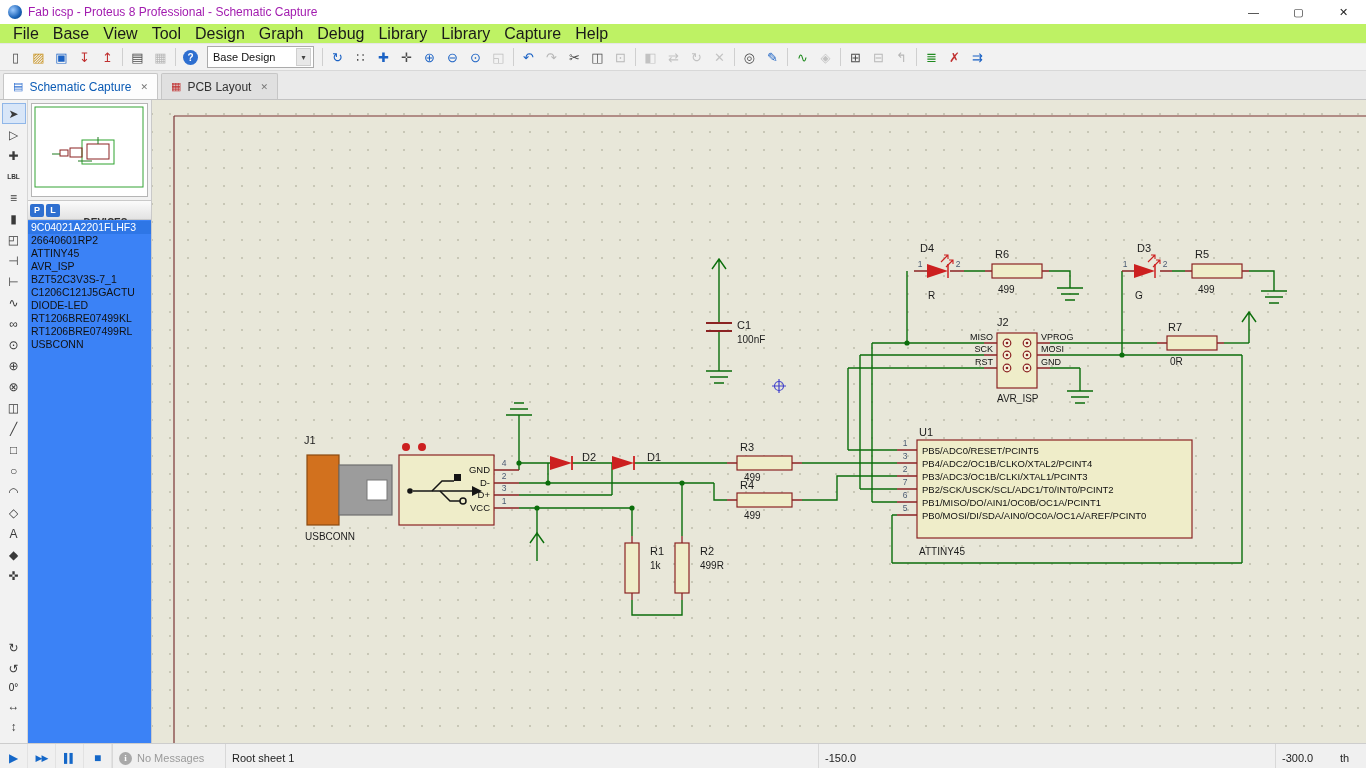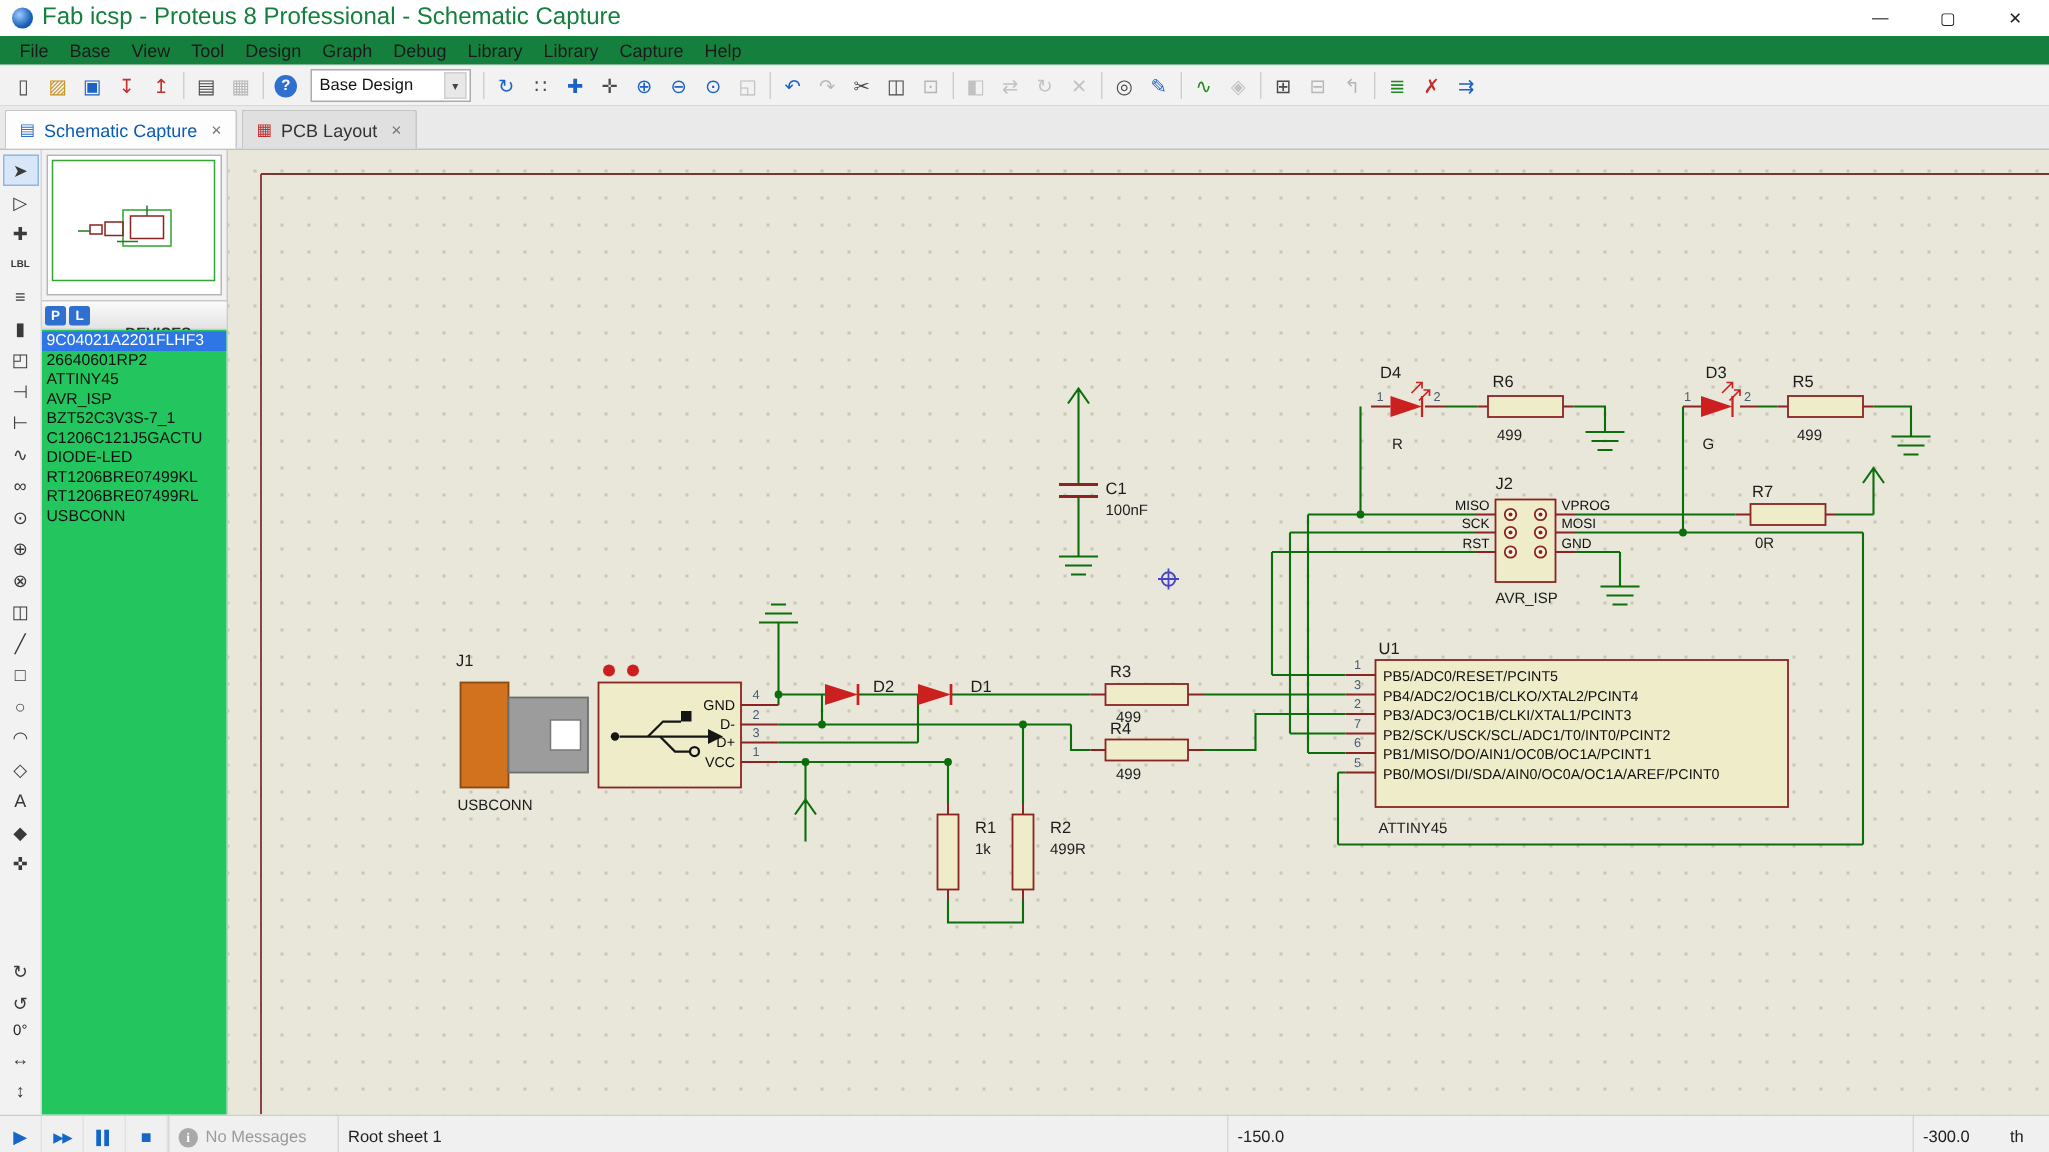--- a/index.html
+++ b/index.html
@@ -1,25 +1,25 @@
 <!DOCTYPE html>
 <html><head>
 <meta charset="utf-8">
 <style>
   html,body{margin:0;padding:0;}
   body{width:1366px;height:768px;overflow:hidden;font-family:"Liberation Sans",sans-serif;background:#fff;color:#111;}
   
   .titlebar{height:24px;background:#fff;display:flex;align-items:center;}
   .appicon{width:14px;height:14px;border-radius:50%;margin:0 6px 0 8px;
     background:radial-gradient(circle at 35% 35%, #9ecbff, #1b63b8 60%, #0c3a75);}
-  .wtitle{font-size:16px;color:#15803d;}
+  .wtitle{font-size:12px;color:#a21caf;}
   .wctrls{margin-left:auto;display:flex;height:100%;}
   .wbtn{width:45px;display:flex;align-items:center;justify-content:center;font-size:11px;color:#222;}
   
-  .menubar{height:19px;background:#15803d;display:flex;align-items:center;font-size:12px;padding-left:6px;border-bottom:1px solid #e6e6e6;}
+  .menubar{height:19px;background:#bef264;display:flex;align-items:center;font-size:16px;padding-left:6px;border-bottom:1px solid #e6e6e6;}
   .mitem{padding:0 7px;color: #1a1a1a;}
   
   .toolbar{height:26px;background:#f2f2f2;display:flex;align-items:center;padding:0 4px;border-bottom:1px solid #d8d8d8;}
   .tbtn{min-width:23px;height:22px;display:flex;align-items:center;justify-content:center;font-size:13px;color:#4a4a4a;border-radius:2px;}
   .c-blue{color:#1b62c4}.c-red{color:#c03030}.c-green{color:#1f8a1f}.c-yel{color:#c8921e}
   .dis{opacity:.35;filter:grayscale(1);}
   .tsep{width:1px;height:18px;background:#cfcfcf;margin:0 3px;}
   .helpbtn{width:15px;height:15px;border-radius:50%;background:#2e6fd0;color:#fff;font-size:10px;font-weight:bold;display:flex;align-items:center;justify-content:center;}
   .combo{width:98px;height:20px;border:1px solid #ababab;background:#fff;font-size:11px;display:flex;align-items:center;padding:0 2px 0 5px;margin:0 5px;}
   .combo-arrow{margin-left:auto;font-size:8px;color:#444;background:#e8e8e8;border:1px solid #cfcfcf;width:13px;height:16px;display:flex;align-items:center;justify-content:center;}
@@ -37,21 +37,21 @@
   .mbtn{width:22px;height:19px;display:flex;align-items:center;justify-content:center;font-size:12px;color:#3a3a3a;border:1px solid transparent;flex:none;}
   .mbtn.active{background:#d8e6f8;border-color:#8fb6e8;}
   .lbl-ic{font-size:6.5px;font-weight:bold;color:#333;}
   .rotspacer{flex:1;}
   .angle{font-size:10px;color:#222;height:16px;display:flex;align-items:center;}
   .sidepanel{width:123px;display:flex;flex-direction:column;border-right:1px solid #c9c9c9;background:#f2f2f2;}
   .overview{margin:3px;height:92px;background:#fff;border:1px solid #b5b5b5;}
   .dheader{height:18px;display:flex;align-items:center;gap:2px;padding:0 2px;background:linear-gradient(#fbfbfb,#e3e3e3);border-top:1px solid #c9c9c9;border-bottom:1px solid #c9c9c9;}
   .plbtn{width:14px;height:13px;background:#2e6fd0;color:#fff;font-size:9px;font-weight:bold;display:flex;align-items:center;justify-content:center;border-radius:2px;}
   .dtitle{flex:1;text-align:center;font-weight:bold;color:#333;font-size:10px;margin-top:24px;}
-  .dlist{flex:1;background:#22c55e;font-size:10.5px;padding-top:1px;overflow:hidden;}
+  .dlist{flex:1;background:#3b82f6;font-size:10.5px;padding-top:1px;overflow:hidden;}
   .ditem{height:13px;line-height:13px;padding-left:3px;color:#111;white-space:nowrap;}
   .ditem.selected{background:#2e76e6;color:#fff;}
   
   .canvas{flex:1;position:relative;overflow:hidden;
     background-color:#e8e7d9;
     background-image:radial-gradient(circle,#c8c7b6 1px,rgba(0,0,0,0) 1.2px);
     background-size:18px 18px;background-position:9px 5px;}
   .canvas svg{display:block;}
   svg text{font-family:"Liberation Sans",sans-serif;}
   .t-ref{font-size:11px;fill:#1c1c1c;}

